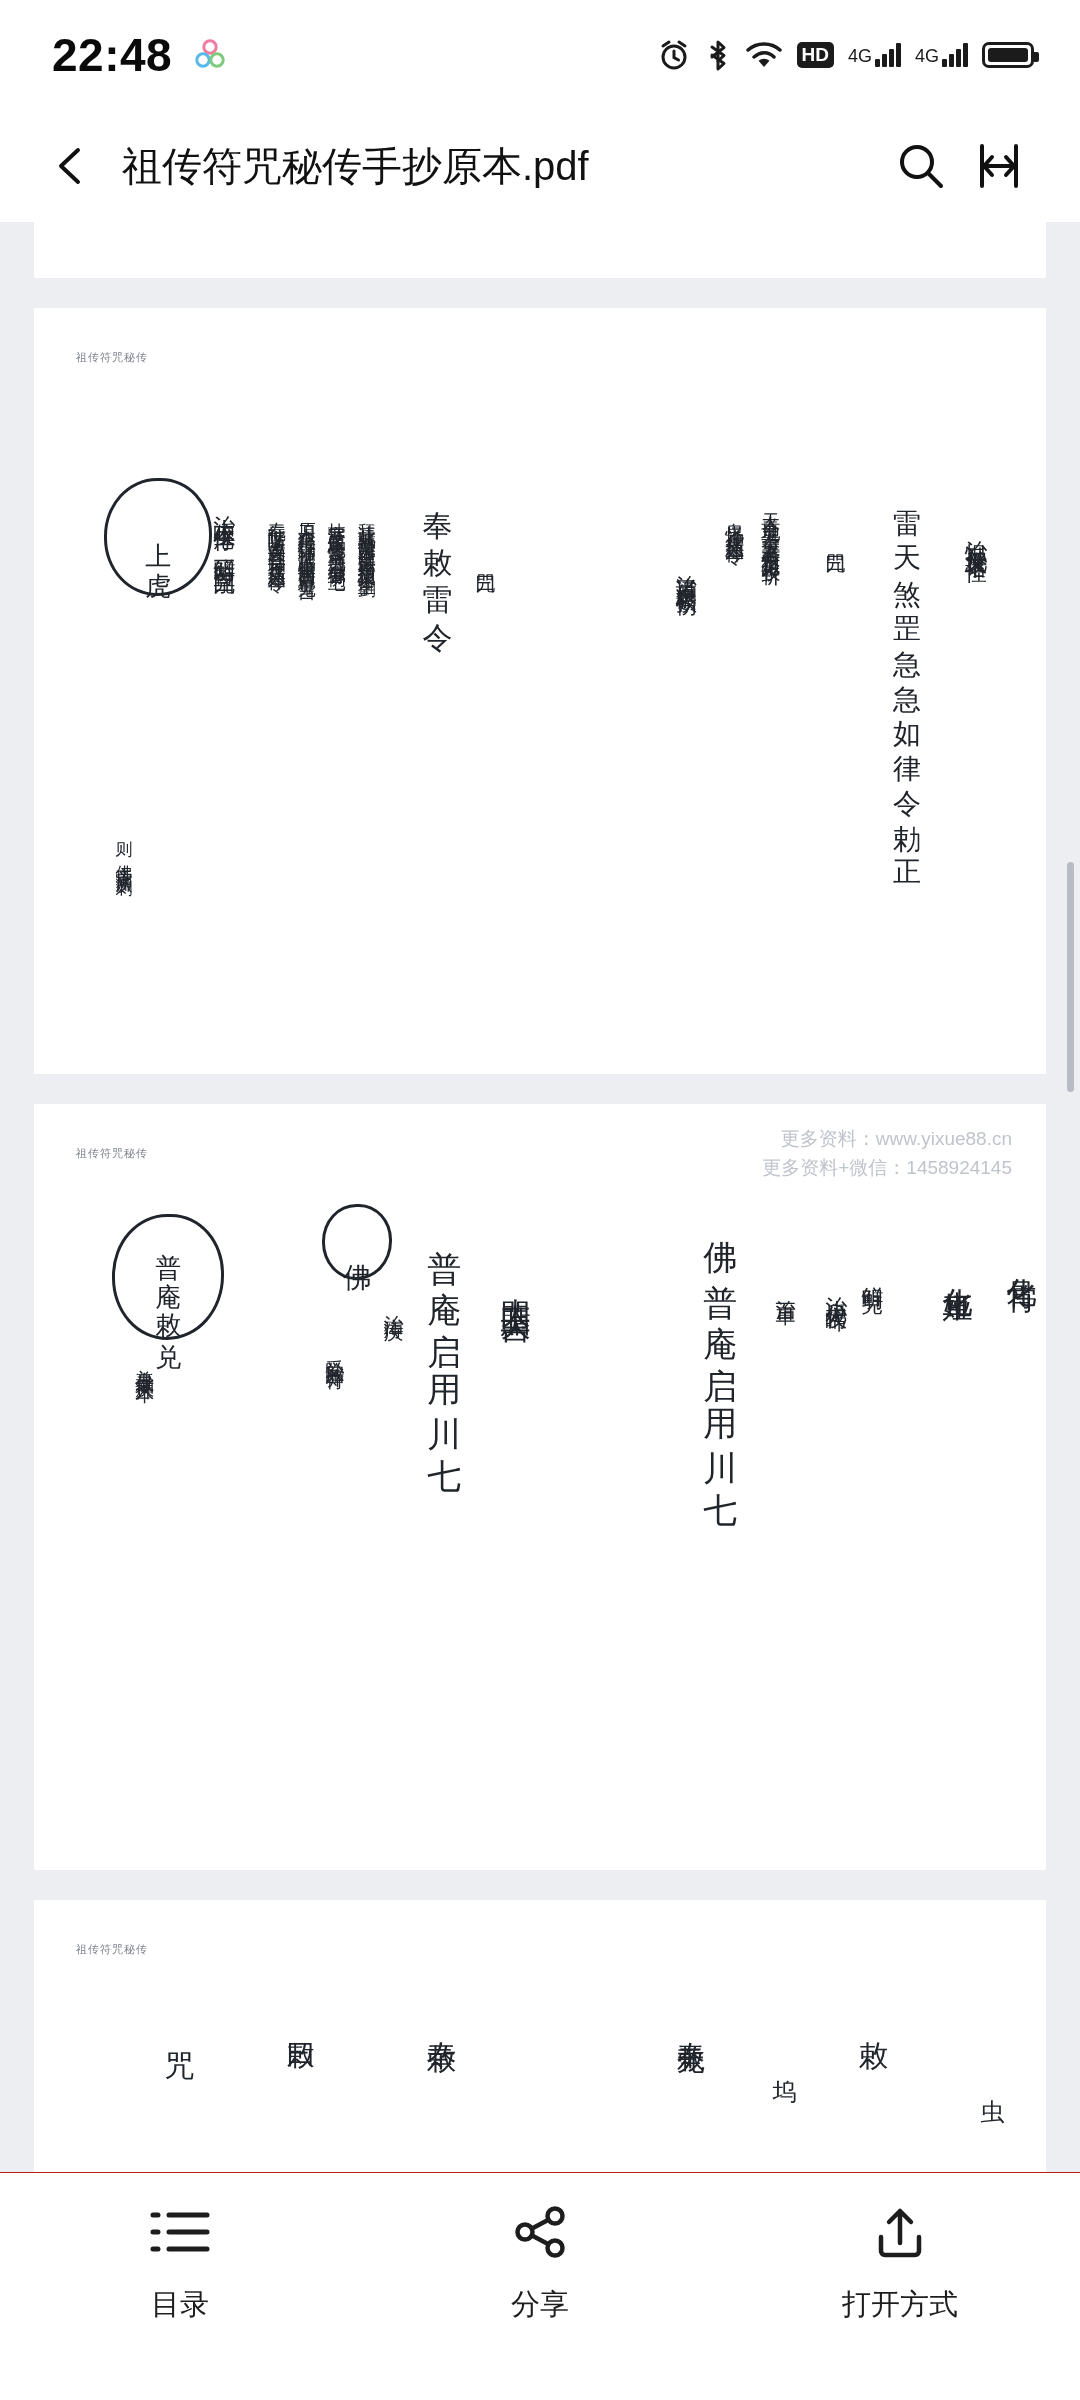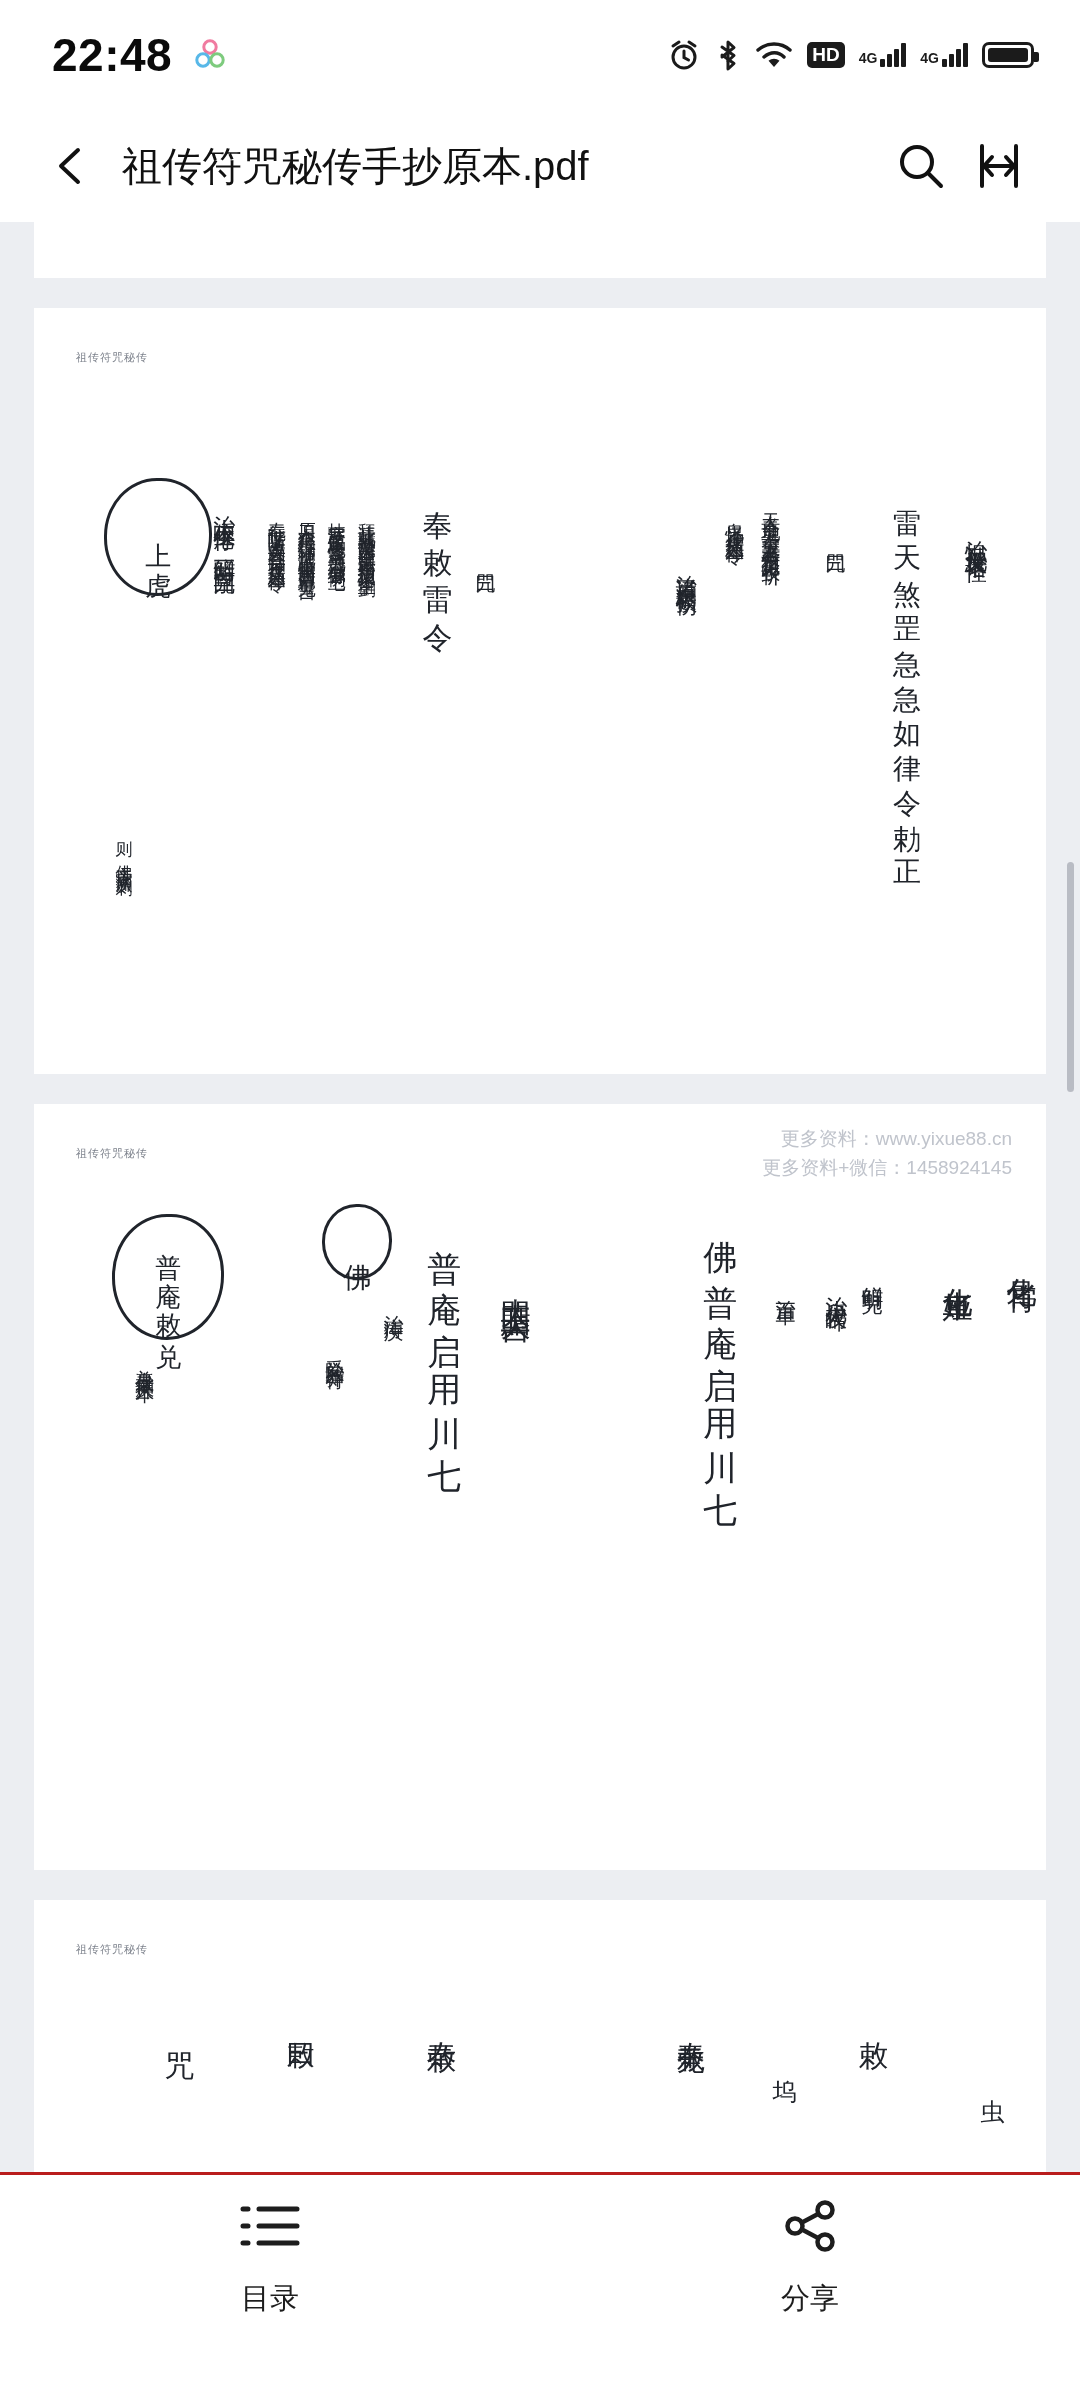--- a/index.html
+++ b/index.html
@@ -45,22 +45,22 @@
     border-radius: 5px;
     padding: 2px 5px;
     line-height: 1.15;
   }
   .net-badge {
     display: flex;
     align-items: flex-end;
     gap: 3px;
   }
   .net-badge .g {
-    font-size: 14px;
-    font-weight: 700;
+    font-size: 18px;
+    font-weight: 400;
     color: #1b1b1b;
     line-height: 1;
     margin-bottom: 2px;
   }
   .bars { display: flex; align-items: flex-end; gap: 2px; height: 24px; }
   .bars i { width: 5px; background: #1b1b1b; border-radius: 1px; display: block; }
   .bars i:nth-child(1) { height: 8px; }
   .bars i:nth-child(2) { height: 13px; }
   .bars i:nth-child(3) { height: 18px; }
   .bars i:nth-child(4) { height: 24px; }
@@ -204,24 +204,24 @@
   }
 
   
   .bottom-bar {
     position: absolute;
     left: 0;
     bottom: 0;
     width: 1080px;
     height: 228px;
     background: #ffffff;
-    border-top: 3px solid #b91c1c;
+    border-top: 1px solid #b91c1c;
     display: flex;
     align-items: flex-start;
-    padding-top: 18px;
+    padding-top: 26px;
   }
   .bb-item {
     flex: 1 1 0;
     display: flex;
     flex-direction: column;
     align-items: center;
     gap: 20px;
   }
   .bb-icon {
     width: 72px;
@@ -434,14 +434,23 @@
         <circle cx="44" cy="13" r="7.5" fill="none" stroke="#1d1d1d" stroke-width="4.5"></circle>
         <circle cx="14" cy="29" r="7.5" fill="none" stroke="#1d1d1d" stroke-width="4.5"></circle>
         <circle cx="44" cy="45" r="7.5" fill="none" stroke="#1d1d1d" stroke-width="4.5"></circle>
         <path d="M21 25.5l16-8.5M21 32.5l16 8.5" stroke="#1d1d1d" stroke-width="4.5" stroke-linecap="round"></path>
       </svg>
     </span>
     <span class="bb-label">分享</span>
   </div>
 
 
+  <div class="bb-item">
+    <span class="bb-icon">
+      <svg width="58" height="58" viewBox="0 0 58 58">
+        <path d="M29 40V8M18 19l11-11 11 11" fill="none" stroke="#1d1d1d" stroke-width="4.5" stroke-linecap="round" stroke-linejoin="round"></path>
+        <path d="M10 34v14a4 4 0 004 4h30a4 4 0 004-4V34" fill="none" stroke="#1d1d1d" stroke-width="4.5" stroke-linecap="round"></path>
+      </svg>
+    </span>
+    <span class="bb-label">打开方式</span>
+  </div>
 
 </div>
 
 </body></html>

